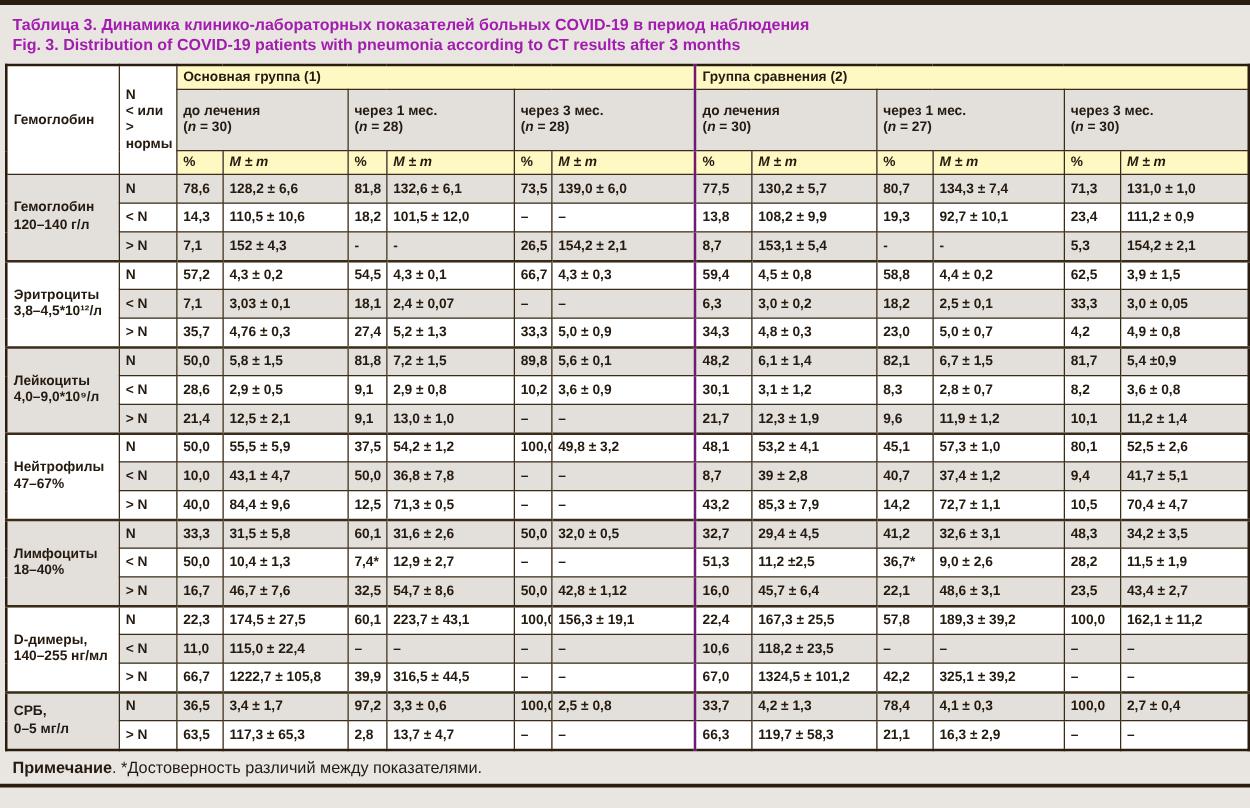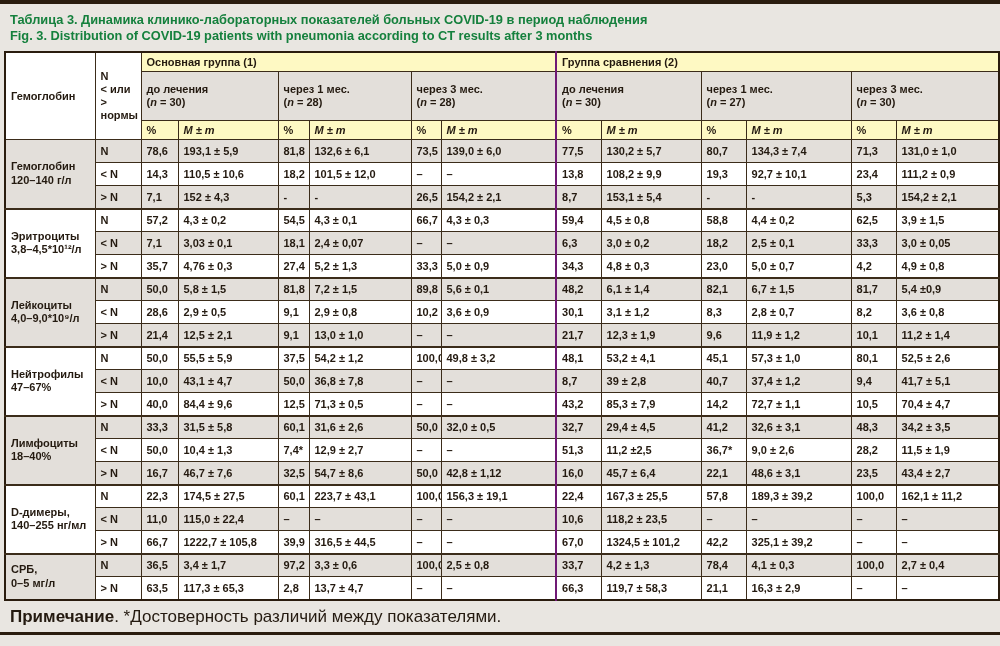--- a/index.html
+++ b/index.html
@@ -1,39 +1,39 @@
 <!DOCTYPE html>
 <html><head>
 <meta charset="utf-8">
 <style>
   html,body{margin:0;padding:0;width:1000px;height:646px;background:#e9e6e1;overflow:hidden;
     font-family:"Liberation Sans","DejaVu Sans",sans-serif;color:#241a10;}
   .topbar{height:4px;background:#2a1c0e;}
   .bottombar{height:3px;background:#2a1c0e;margin-top:2px;}
   .title-block{padding:8px 10px 7px 10px;}
-  .title-line{font-size:12.8px;font-weight:700;line-height:1.25;color:#15803d;}
+  .title-line{font-size:12.8px;font-weight:700;line-height:1.25;color:#a21caf;}
   table{border-collapse:collapse;table-layout:fixed;margin:0 4px;width:992px;
     border:2px solid #2a1c0e;}
   th,td{border:1px solid #3b2c1a;padding:2px 5px;font-size:11px;font-weight:700;
     text-align:left;vertical-align:middle;line-height:1.2;box-sizing:border-box;
     overflow:hidden;white-space:nowrap;}
   thead th{background:#fef9c3;}
   tr.h2 th{background:#e3dfda;height:49px;}
   tr.h1 th{height:20px;}
   tr.h3 th{height:19px;}
   th.param-h,th.norm-h{background:#fff;}
   th.norm-h{white-space:pre-line;}
   .sub-h.mm{font-style:italic;}
   .g2{border-left:2px solid #701a75;}
   tbody td{height:23px;background:#fff;}
   tbody tr.stripe td{background:#e3dfda;}
   tbody td.param{background:#fff;white-space:normal;line-height:1.25;}
   tbody tr.group-start td{border-top:2px solid #3b2c1a;}
   .note-block{padding:5px 10px 2px 10px;}
-  .note-line{font-size:17px;line-height:1.3;color:#241a10;}
+  .note-line{font-size:13px;line-height:1.3;color:#241a10;}
   .note-line b{font-weight:700;}
   i{font-style:italic;}
 </style>
 </head>
 <body>
 
 <div class="topbar"></div>
 
 <div class="title-block">
   <div class="title-line">Таблица 3. Динамика клинико-лабораторных показателей больных COVID-19 в период наблюдения</div>
@@ -90,21 +90,21 @@
     </tr>
   </thead>
   <tbody>
       <tr class="stripe">
         <td rowspan="3" class="param">
           <div>Гемоглобин</div>
           <div>120–140 г/л</div>
         </td>
         <td class="norm">N</td>
         <td class="pct">78,6</td>
-        <td class="mm">193,1 ± 5,9</td>
+        <td class="mm">128,2 ± 6,6</td>
         <td class="pct">81,8</td>
         <td class="mm">132,6 ± 6,1</td>
         <td class="pct">73,5</td>
         <td class="mm">139,0 ± 6,0</td>
         <td class="pct g2">77,5</td>
         <td class="mm">130,2 ± 5,7</td>
         <td class="pct">80,7</td>
         <td class="mm">134,3 ± 7,4</td>
         <td class="pct">71,3</td>
         <td class="mm">131,0 ± 1,0</td>

